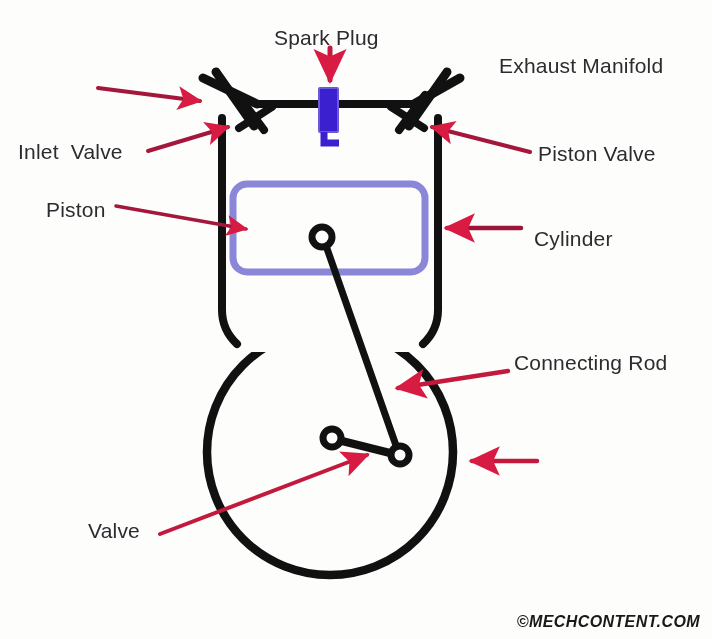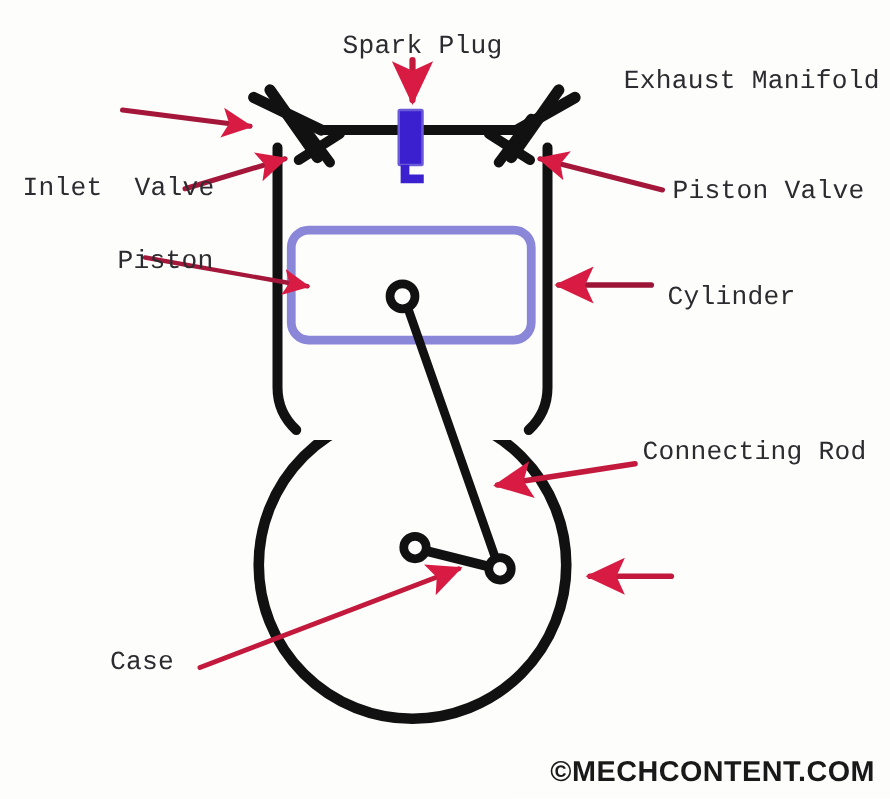--- a/index.html
+++ b/index.html
@@ -18,38 +18,39 @@
   }
   #diagram-svg {
     position: absolute;
     left: 0;
     top: 0;
     width: 712px;
     height: 639px;
   }
   .lbl {
     position: absolute;
-    font-family: Liberation Mono, monospace;
+    font-family: Liberation Sans, sans-serif;
     font-size: 21px;
     font-weight: 300;
     color: #2c2c30;
     white-space: pre;
     letter-spacing: 0.2px;
     line-height: 1;
   }
   #watermark {
     position: absolute;
     right: 12px;
     bottom: 8px;
     font-family: "Liberation Sans", sans-serif;
-    font-size: 23px;
+    font-size: 16px;
     font-weight: 700;
     color: #191919;
     letter-spacing: 0.4px;
     white-space: pre;
+    font-style: italic;
   }
 </style>
 </head>
 <body>
 
 <div id="stage">
 
   <svg id="diagram-svg" viewBox="0 0 712 639" xmlns="http://www.w3.org/2000/svg">
     <defs>
       <marker id="ah" markerWidth="7" markerHeight="7" refX="5.6" refY="3.2" orient="auto" markerUnits="strokeWidth">
@@ -137,19 +138,19 @@
       <path d="M 537,461 L 472,461" stroke="#c2193c" stroke-width="4.5" marker-end="url(#ahs)"></path>
 
       <path d="M 160,534 L 367,455" stroke="#c2193c" stroke-width="4" marker-end="url(#ahs)"></path>
     </g>
   </svg>
 
   <div class="lbl" style="left:274px; top:27px;">Spark Plug</div>
   <div class="lbl" style="left:499px; top:55px;">Exhaust Manifold</div>
   <div class="lbl" style="left:18px;  top:141px;">Inlet  Valve</div>
   <div class="lbl" style="left:538px; top:143px;">Piston Valve</div>
-  <div class="lbl" style="left:46px;  top:199px;margin-left:48px;">Piston</div>
+  <div class="lbl" style="left:46px;  top:199px;">Piston</div>
   <div class="lbl" style="left:534px; top:217px;margin-top:11px;">Cylinder</div>
   <div class="lbl" style="left:514px; top:352px;">Connecting Rod</div>
-  <div class="lbl" style="left:88px;  top:520px;">Case</div>
+  <div class="lbl" style="left:88px;  top:520px;">Valve</div>
 
   <div id="watermark">©MECHCONTENT.COM</div>
 </div>
 
 </body></html>

